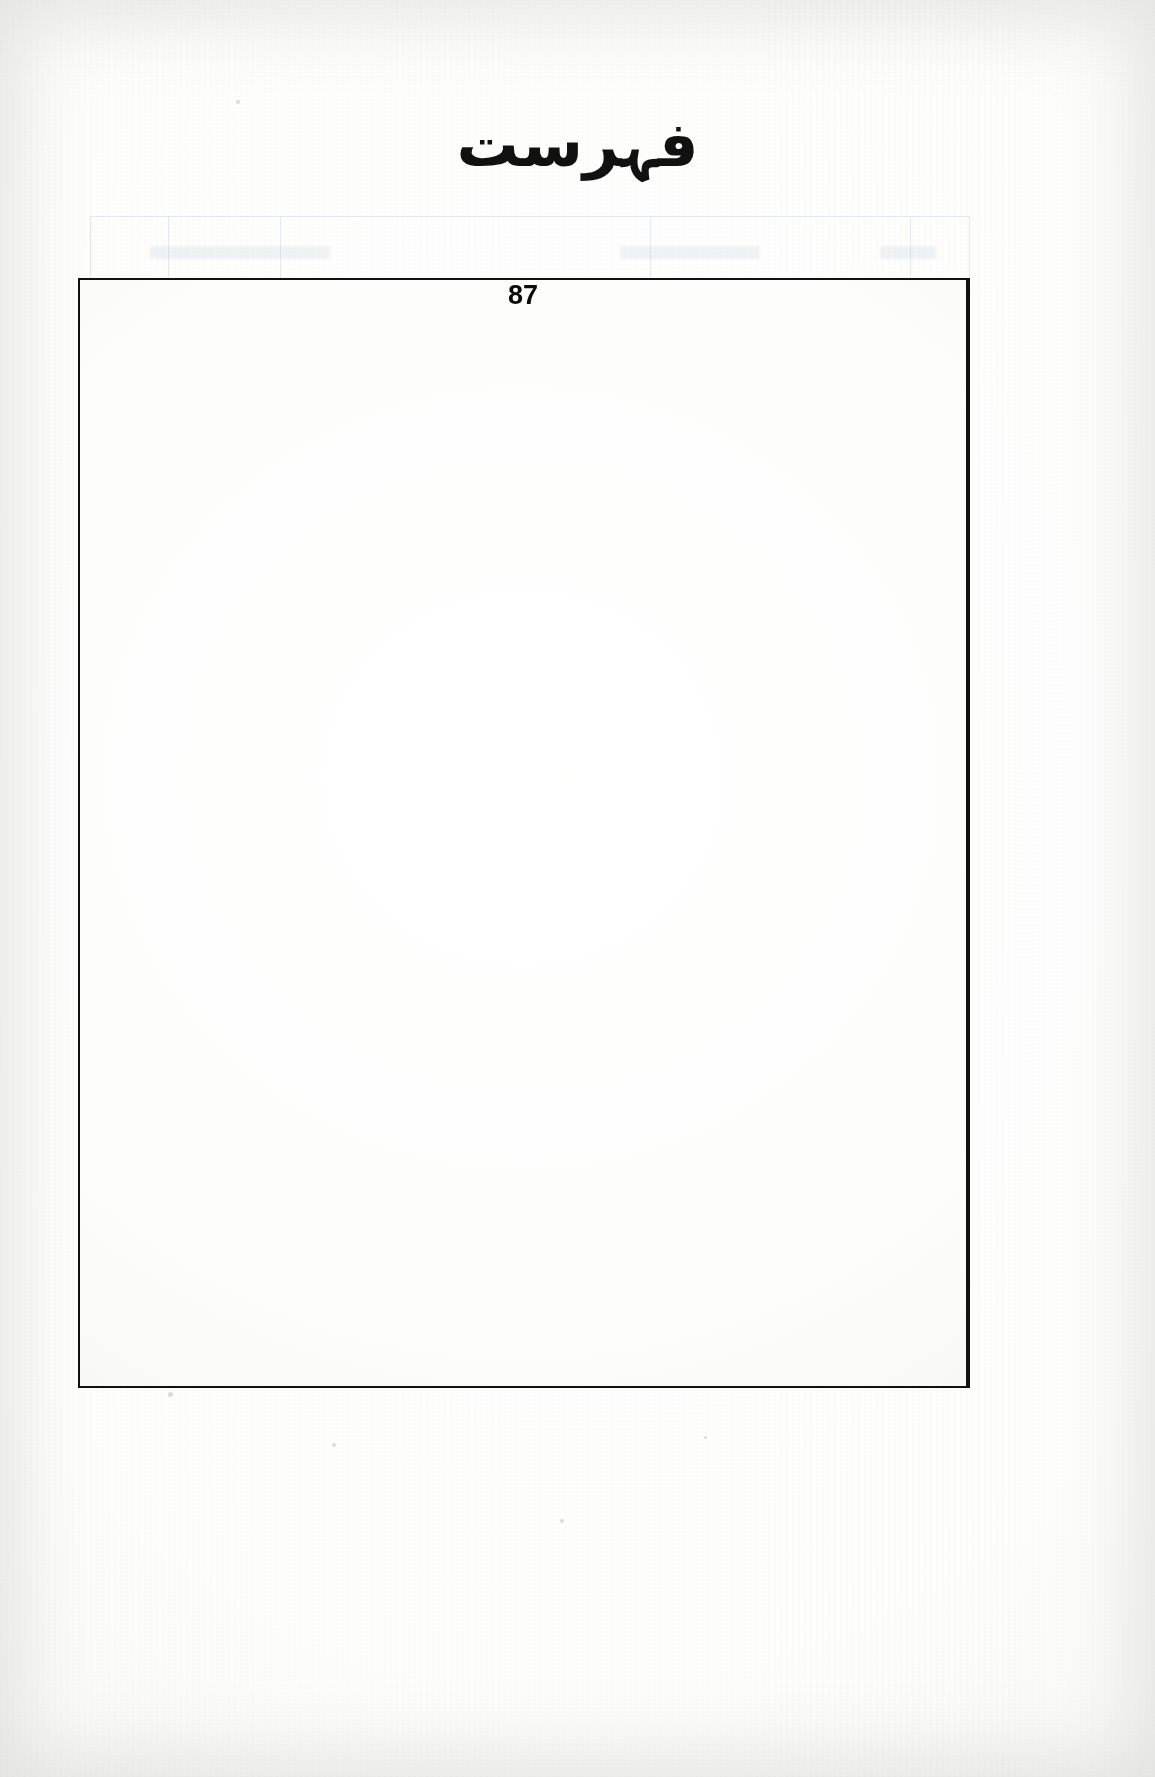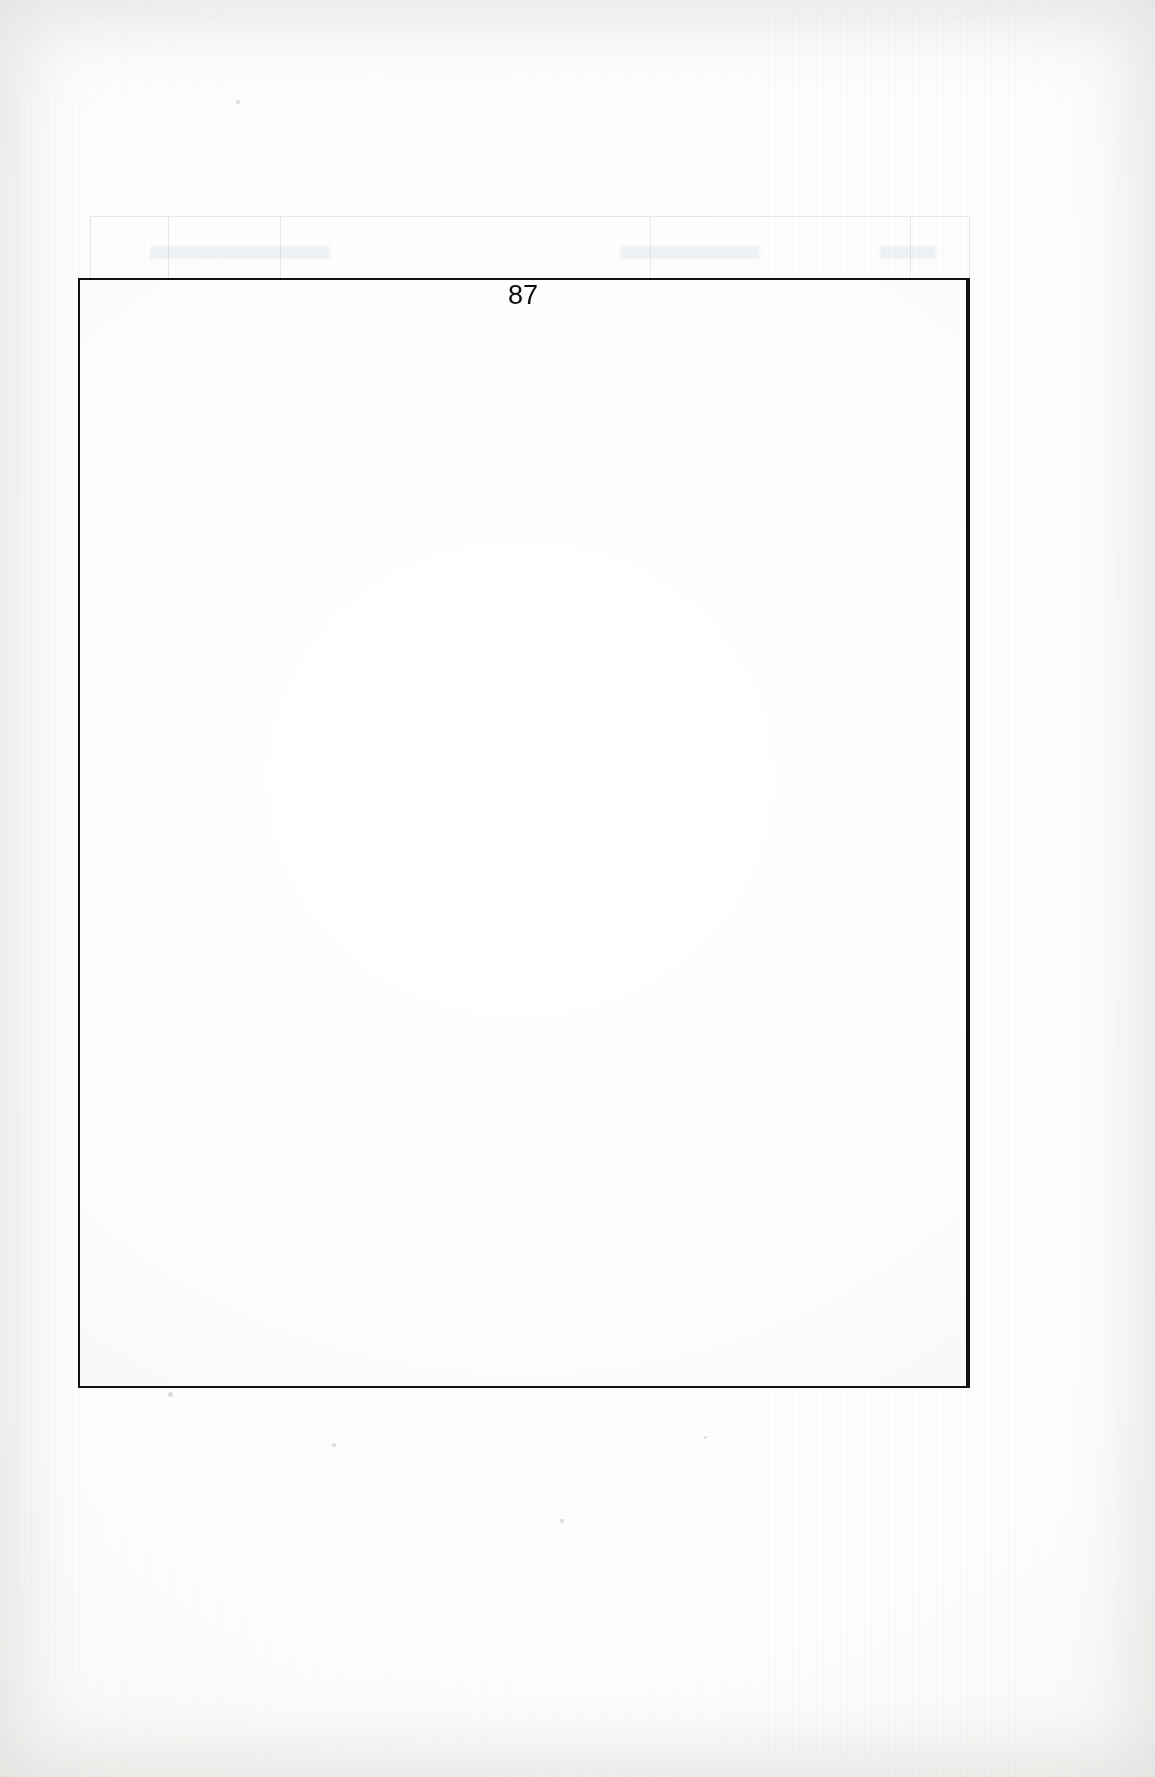--- a/index.html
+++ b/index.html
@@ -157,21 +157,21 @@
     font-size: 23px;
     font-weight: bold;
     direction: rtl;
     line-height: 1.4;
     padding: 2px 10px 6px 12px;
   }
   td.urdu.small { font-size: 21px; }
   td.page {
     text-align: center;
     font-size: 27px;
-    font-weight: normal;
+    font-weight: bold;
     font-family: "Liberation Sans", sans-serif;
     direction: ltr;
   }
 
   
   .speck {
     position: absolute;
     background: #b9b9b4;
     border-radius: 50%;
     opacity: .5;
@@ -232,20 +232,21 @@
   <div class="bleed-blob" style="left:635px;  top:1234px; width:175px; height:12px;"></div>
 
   <div class="speck" style="left:168px; top:1392px; width:5px;  height:5px;"></div>
   <div class="speck" style="left:332px; top:1443px; width:4px;  height:4px;"></div>
   <div class="speck" style="left:560px; top:1519px; width:4px;  height:4px;"></div>
   <div class="speck" style="left:704px; top:1436px; width:3px;  height:3px;"></div>
   <div class="speck" style="left:236px; top:100px;  width:4px;  height:4px;"></div>
 
   <div class="edge-shade"></div>
 
+  <div class="title">فہرست</div>
 
   <div class="toc-wrap">
     <table class="toc">
       <colgroup>
         <col class="c-serial">
         <col class="c-arabic">
         <col class="c-urdu">
         <col class="c-page">
       </colgroup>
       <thead>

